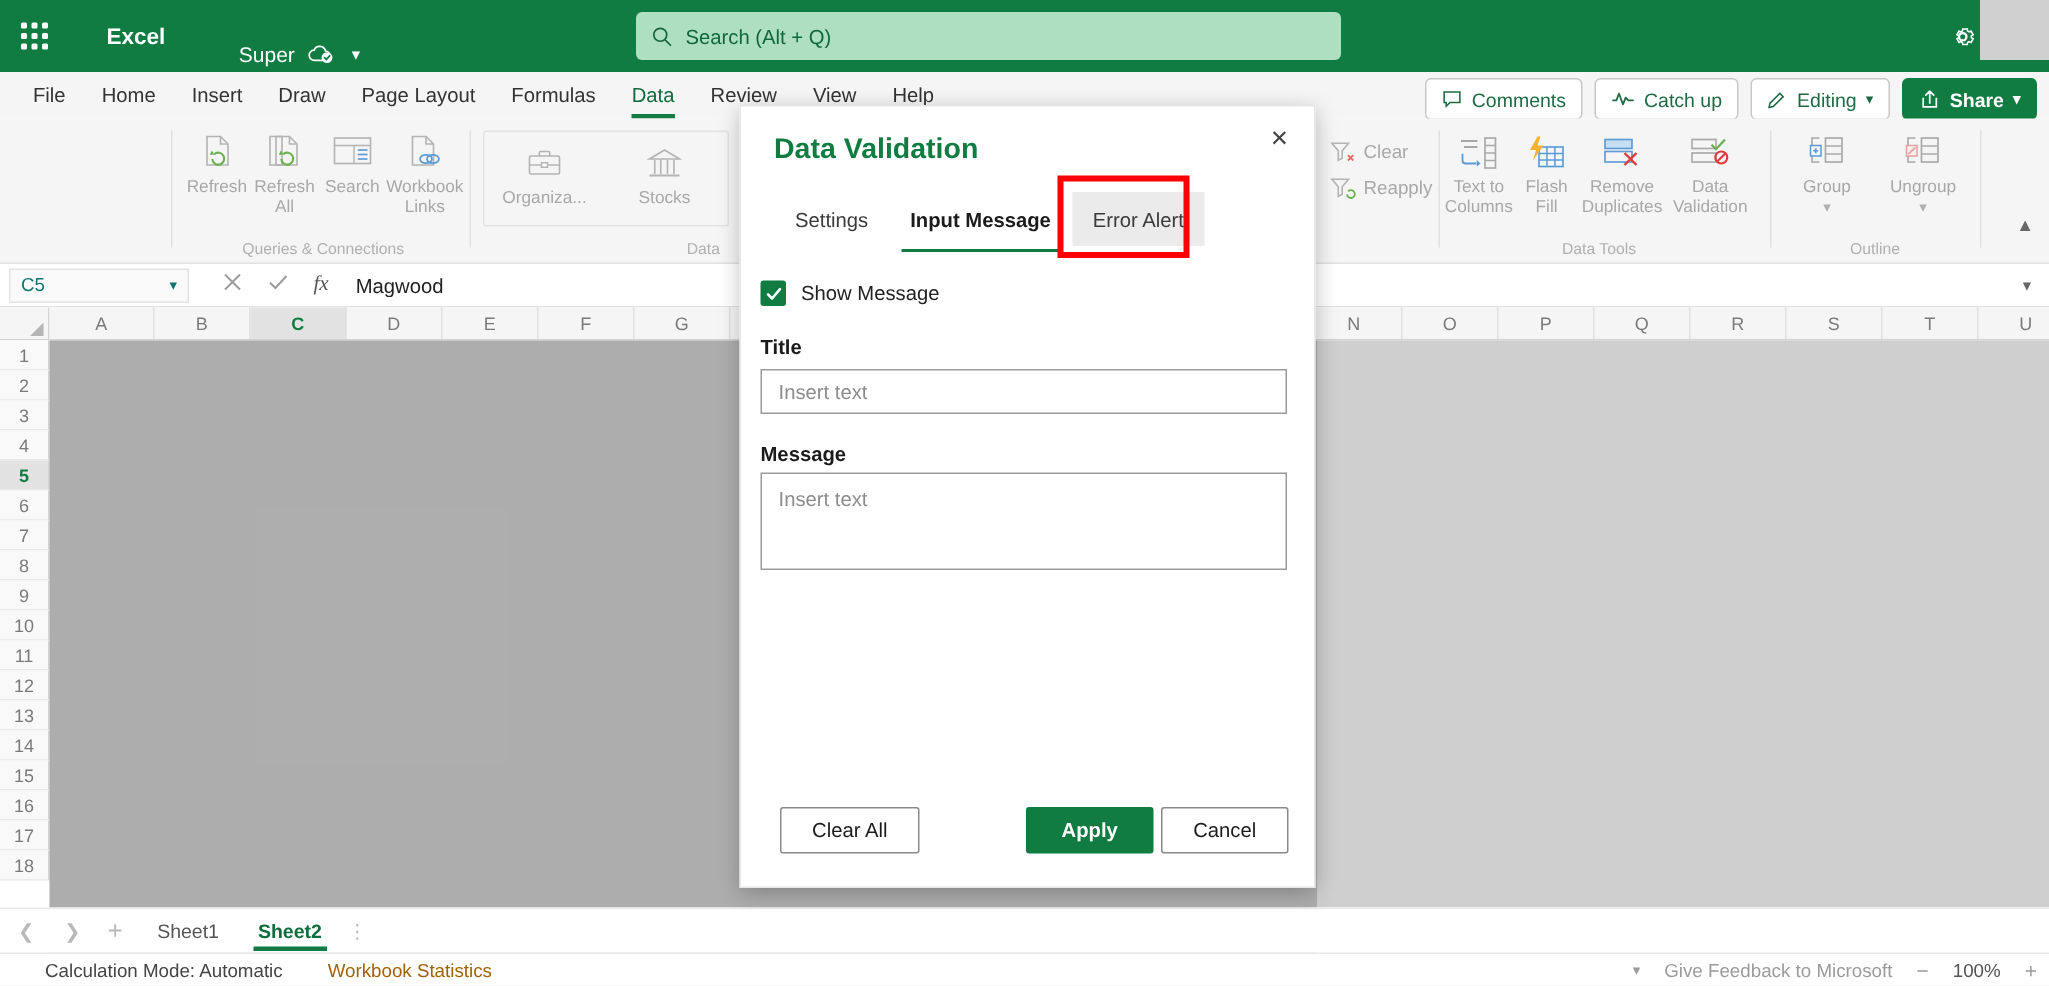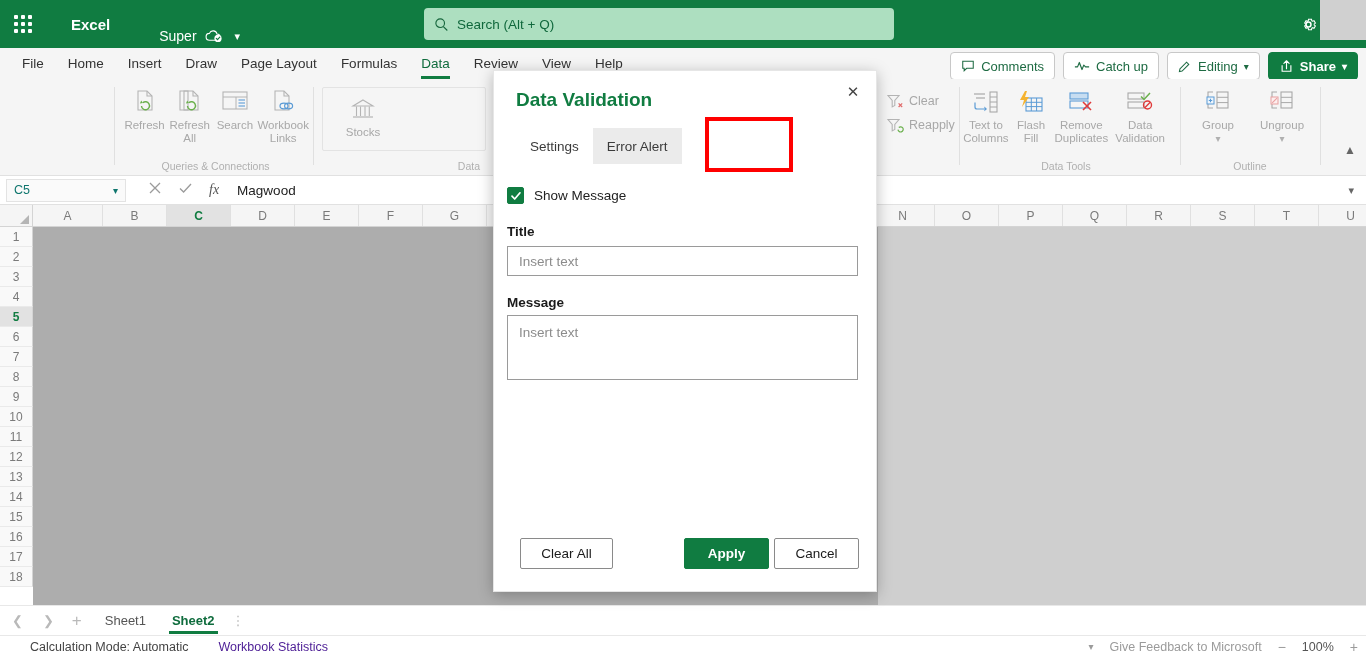--- a/index.html
+++ b/index.html
@@ -180,21 +180,21 @@
   }
   .stab-menu { color: #b9b9b9; font-size: 13px; margin-left: 4px; cursor: pointer; }
 
   
   .statusbar {
     position: absolute; left: 0; top: 635px; width: 1366px; height: 22px;
     background: #ffffff; border-top: 1px solid #e8e8e8;
     display: flex; align-items: center; font-size: 12.5px;
   }
   .sb-item { color: #444; margin-left: 30px; cursor: pointer; }
-  .sb-item.muted { color: #4c1d95; }
+  .sb-item.muted { color: #a16207; }
   .sb-right {
     position: absolute; right: 8px; display: flex; align-items: center; gap: 16px;
     color: #9b9b9b; font-size: 12.5px;
   }
   .sb-right .zbtn { cursor: pointer; font-size: 14px; }
 
   
   .dim {
     position: absolute; left: 33px; top: 227px; width: 845px; height: 409px;
     background: rgba(0,0,0,0.16); pointer-events: none;
@@ -409,20 +409,31 @@
           <span>Workbook Links</span>
         </div>
       </div>
       <div class="grp-label">Queries &amp; Connections</div>
     </div>
     <div class="grp-div" style="left:313px;"></div>
 
     <div class="rgroup" style="left:322px;width:164px;">
       <div class="boxgroup" style="left:0;top:8px;width:164px;height:64px;">
         <div class="items" style="padding-top:4px;">
+          <div class="ritem" style="width:80px;">
+            <span class="ic">
+              <svg width="26" height="24" viewBox="0 0 26 24">
+                  <rect x="3" y="7" width="20" height="12" rx="1" fill="none" stroke="#b4b4b4" stroke-width="1.1"></rect>
+                  <path d="M9.5 7V5a1 1 0 0 1 1-1h5a1 1 0 0 1 1 1v2" fill="none" stroke="#b4b4b4" stroke-width="1.1"></path>
+                  <line x1="3" y1="13" x2="23" y2="13" stroke="#b4b4b4" stroke-width="1"></line>
+                  <rect x="11" y="11.5" width="4" height="3" fill="#ffffff" stroke="#b4b4b4" stroke-width="1"></rect>
+                </svg>
+            </span>
+            <span>Organiza...</span>
+          </div>
           <div class="ritem" style="width:80px;">
             <span class="ic">
               <svg width="26" height="24" viewBox="0 0 26 24">
                   <polygon points="13,3 23,9 3,9" fill="none" stroke="#b4b4b4" stroke-width="1.1"></polygon>
                   <line x1="3" y1="20" x2="23" y2="20" stroke="#b4b4b4" stroke-width="1.2"></line>
                   <line x1="6.5" y1="9.5" x2="6.5" y2="19" stroke="#b4b4b4" stroke-width="1.1"></line>
                   <line x1="10.5" y1="9.5" x2="10.5" y2="19" stroke="#b4b4b4" stroke-width="1.1"></line>
                   <line x1="15" y1="9.5" x2="15" y2="19" stroke="#b4b4b4" stroke-width="1.1"></line>
                   <line x1="19.3" y1="9.5" x2="19.3" y2="19" stroke="#b4b4b4" stroke-width="1.1"></line>
                 </svg>
@@ -640,20 +651,21 @@
       <span style="color:#555;">100%</span>
       <span class="zbtn">+</span>
     </div>
   </div>
 
   <div class="dialog">
     <div class="dlg-title">Data Validation</div>
     <div class="dlg-close">✕</div>
     <div class="dlg-tabs">
       <div class="dtab">Settings</div>
+      <div class="dtab active">Input Message</div>
       <div class="dtab hovered">Error Alert</div>
     </div>
   </div>
 
   <div class="checkrow">
     <span class="cbox">
       <svg width="12" height="12" viewBox="0 0 12 12">
           <polyline points="2,6.2 4.7,9 10,2.8" fill="none" stroke="#ffffff" stroke-width="1.7" stroke-linecap="round" stroke-linejoin="round"></polyline>
         </svg>
     </span>

